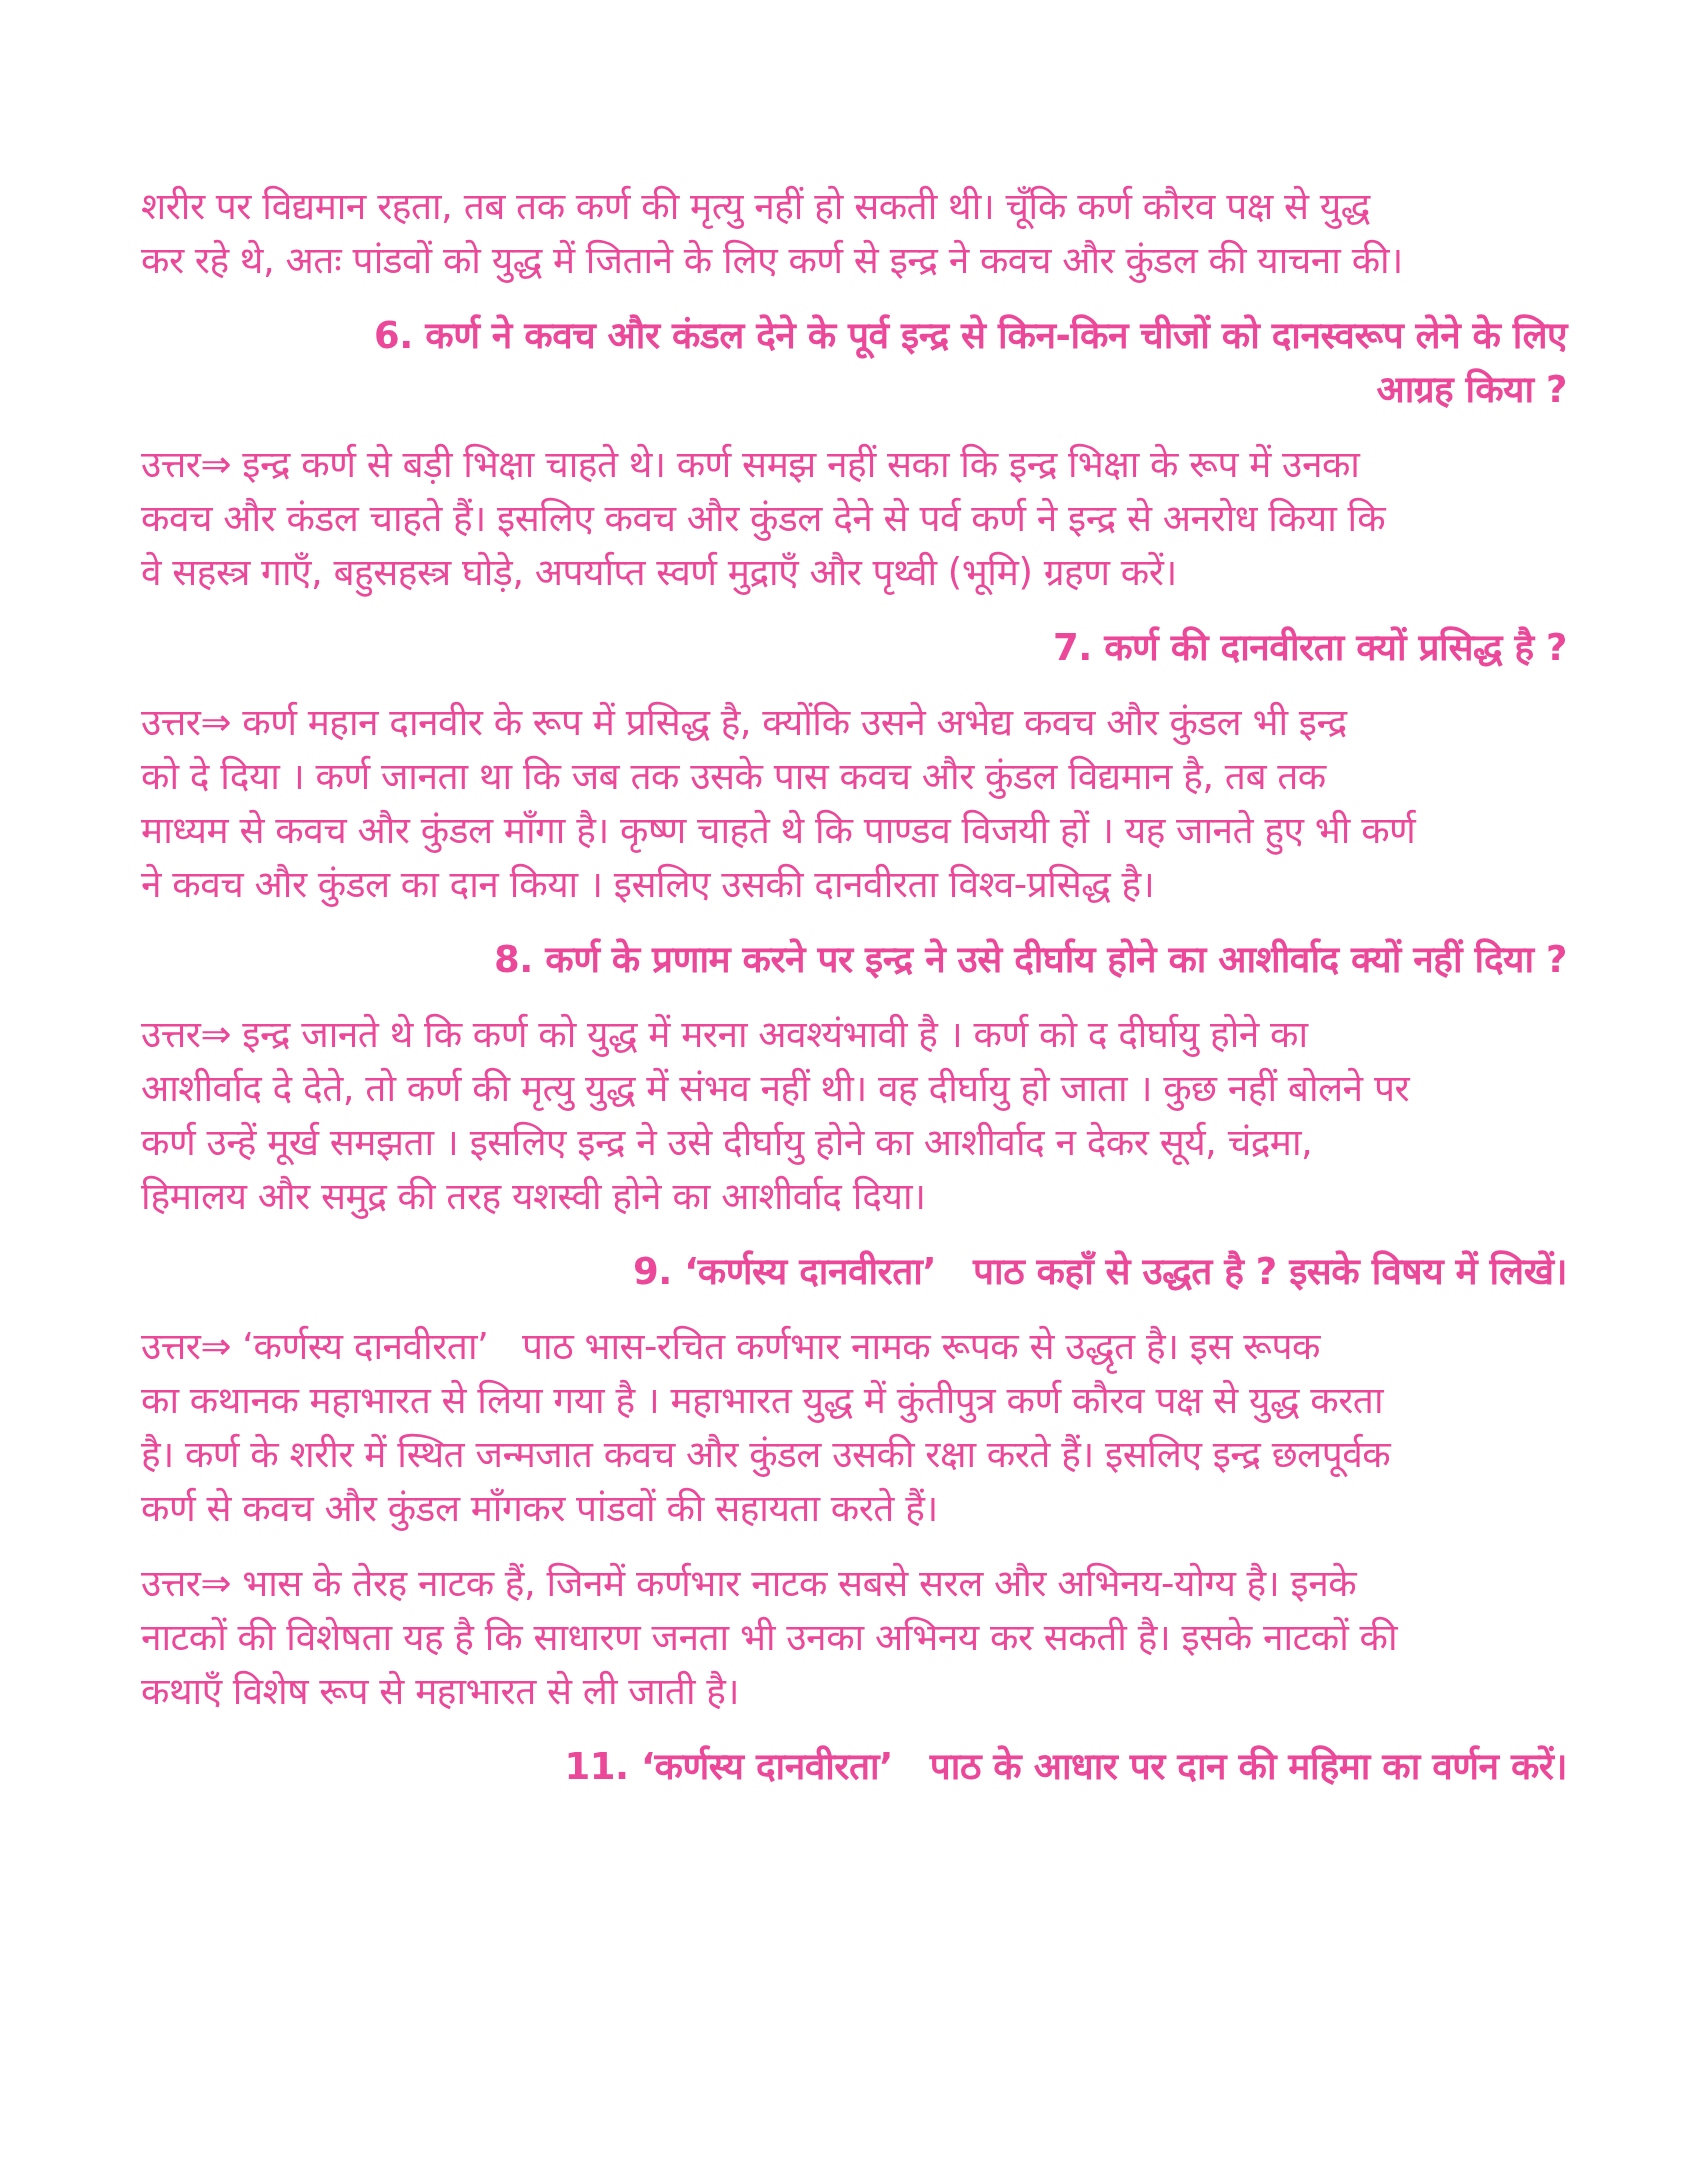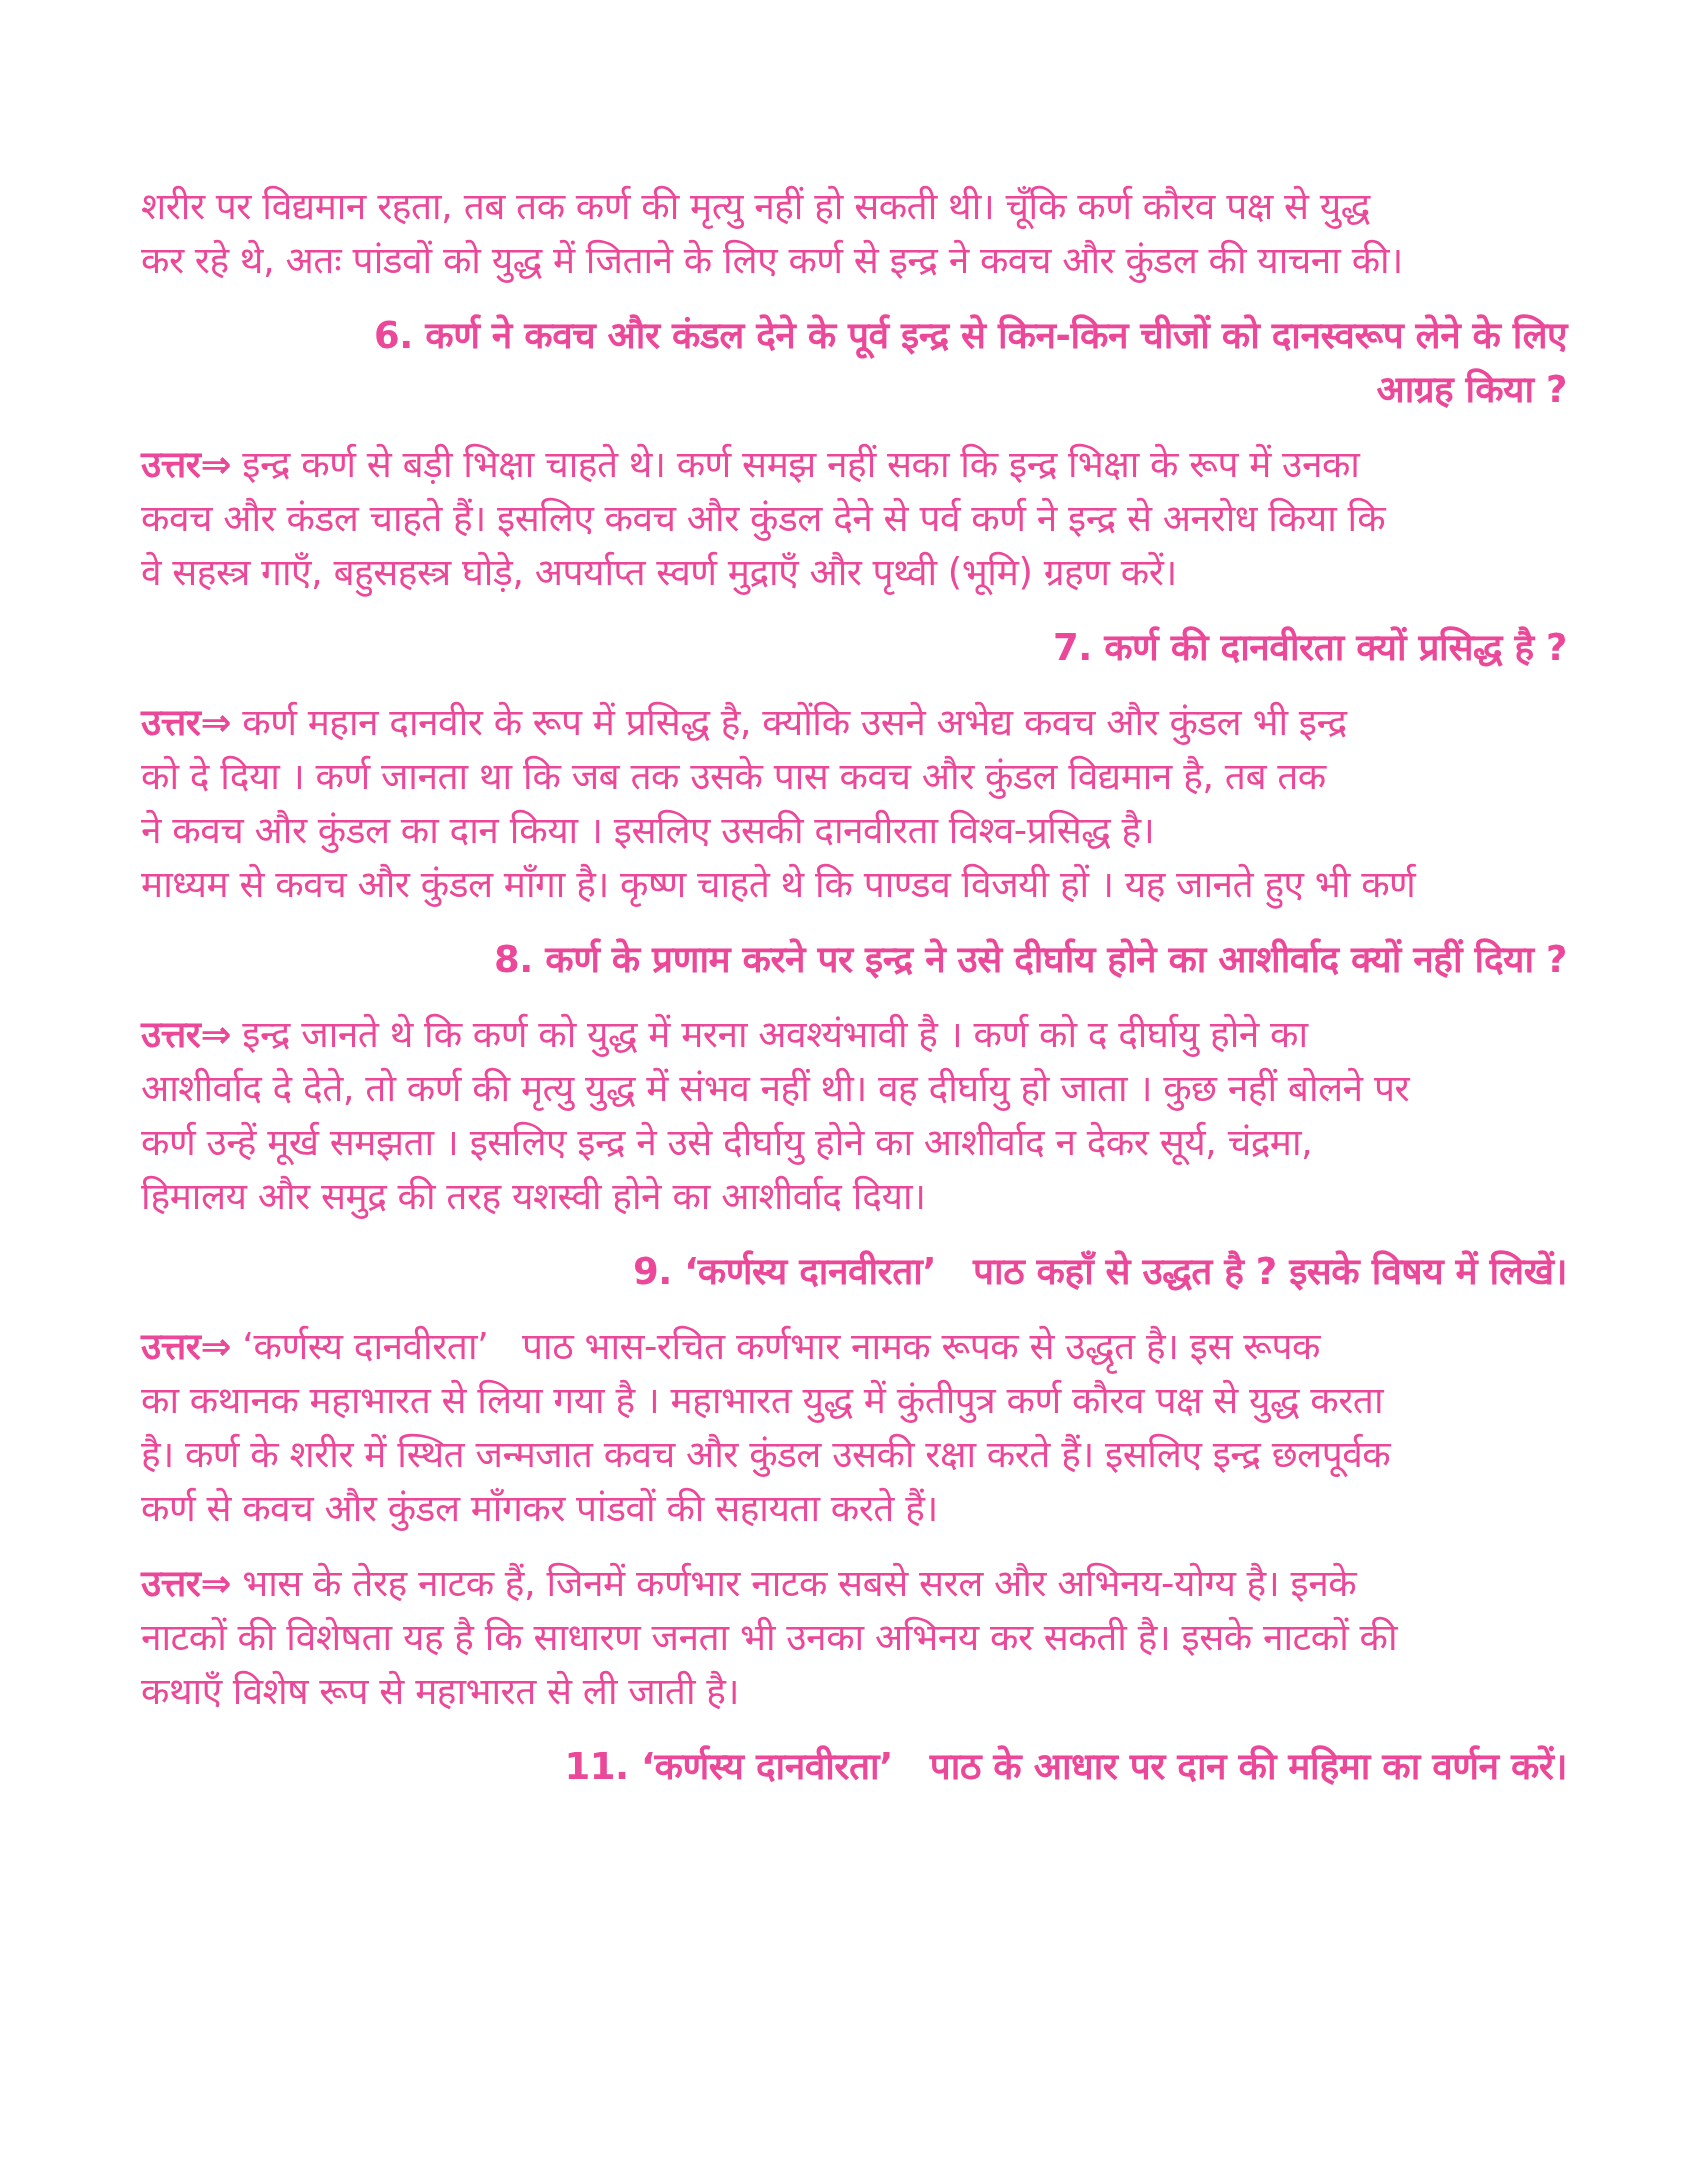--- a/index.html
+++ b/index.html
@@ -20,21 +20,21 @@
     width: 1426px;
   }
   .block { margin: 0 0 21px 0; }
   .line {
     white-space: pre;
     font-size: 37px;
     line-height: 54px;
     letter-spacing: -0.5px;
   }
   .question .line { font-weight: bold; text-align: right; }
-  .ans-label { font-weight: bold; }
+  .ans-label { font-weight: normal; }
 </style>
 </head>
 <body>
 
 <div class="page">
   <div class="content">
 
     <div class="block para">
       <div class="line">शरीर पर विद्यमान रहता, तब तक कर्ण की मृत्यु नहीं हो सकती थी। चूँकि कर्ण कौरव पक्ष से युद्ध</div>
       <div class="line">कर रहे थे, अतः पांडवों को युद्ध में जिताने के लिए कर्ण से इन्द्र ने कवच और कुंडल की याचना की।</div>
@@ -51,22 +51,22 @@
       <div class="line">वे सहस्त्र गाएँ, बहुसहस्त्र घोड़े, अपर्याप्त स्वर्ण मुद्राएँ और पृथ्वी (भूमि) ग्रहण करें।</div>
     </div>
 
     <div class="block question">
       <div class="line">7. कर्ण की दानवीरता क्यों प्रसिद्ध है ?</div>
     </div>
 
     <div class="block answer">
       <div class="line"><span class="ans-label">उत्तर⇒</span><span> कर्ण महान दानवीर के रूप में प्रसिद्ध है, क्योंकि उसने अभेद्य कवच और कुंडल भी इन्द्र</span></div>
       <div class="line">को दे दिया । कर्ण जानता था कि जब तक उसके पास कवच और कुंडल विद्यमान है, तब तक</div>
+      <div class="line">माध्यम से कवच और कुंडल माँगा है। कृष्ण चाहते थे कि पाण्डव विजयी हों । यह जानते हुए भी कर्ण</div>
       <div class="line">ने कवच और कुंडल का दान किया । इसलिए उसकी दानवीरता विश्व-प्रसिद्ध है।</div>
-      <div class="line">माध्यम से कवच और कुंडल माँगा है। कृष्ण चाहते थे कि पाण्डव विजयी हों । यह जानते हुए भी कर्ण</div>
     </div>
 
     <div class="block question">
       <div class="line">8. कर्ण के प्रणाम करने पर इन्द्र ने उसे दीर्घाय होने का आशीर्वाद क्यों नहीं दिया ?</div>
     </div>
 
     <div class="block answer">
       <div class="line"><span class="ans-label">उत्तर⇒</span><span> इन्द्र जानते थे कि कर्ण को युद्ध में मरना अवश्यंभावी है । कर्ण को द दीर्घायु होने का</span></div>
       <div class="line">आशीर्वाद दे देते, तो कर्ण की मृत्यु युद्ध में संभव नहीं थी। वह दीर्घायु हो जाता । कुछ नहीं बोलने पर</div>
       <div class="line">कर्ण उन्हें मूर्ख समझता । इसलिए इन्द्र ने उसे दीर्घायु होने का आशीर्वाद न देकर सूर्य, चंद्रमा,</div>

